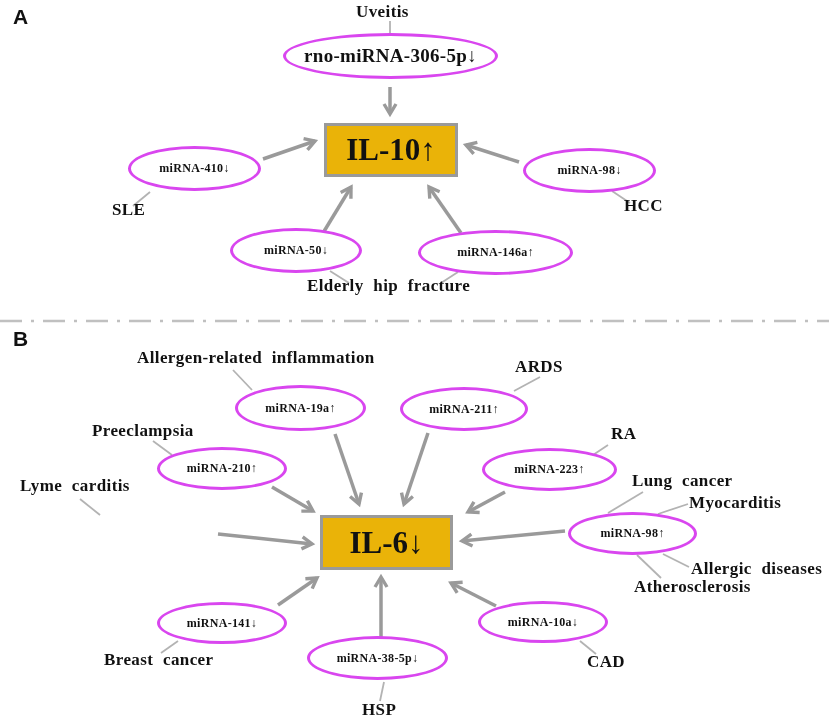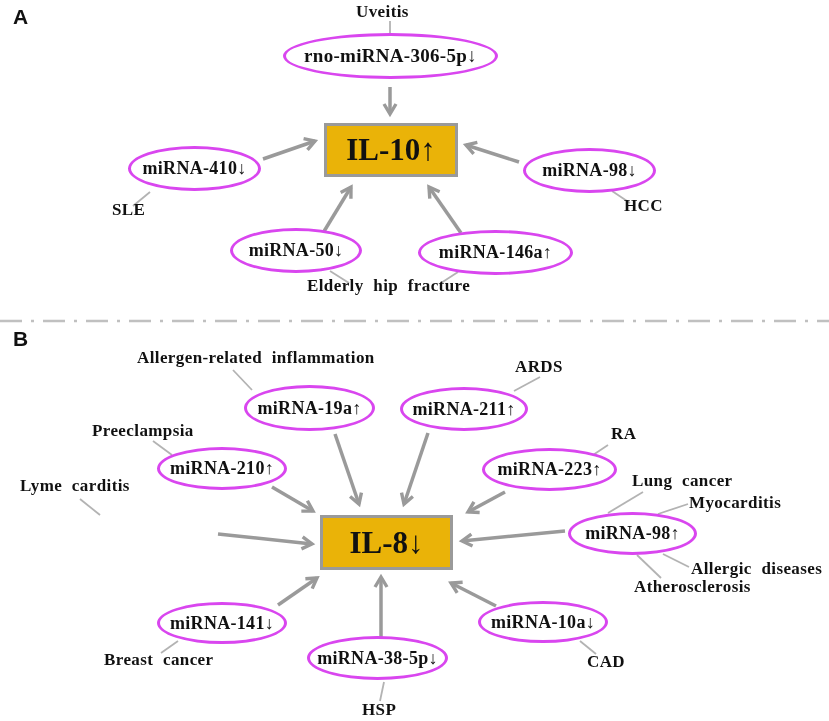--- a/index.html
+++ b/index.html
@@ -25,21 +25,21 @@
     border: 3px solid #d946ef;
     border-radius: 50%;
     display: flex;
     align-items: center;
     justify-content: center;
     box-sizing: border-box;
     background: #ffffff;
   }
   .node span {
     font-weight: 700;
-    font-size: 18px;
+    font-size: 12px;
     letter-spacing: 0.3px;
     white-space: nowrap;
   }
   .node.wide span { font-size: 19px; }
   .center-box {
     position: absolute;
     border: 3px solid #9a9a9a;
     display: flex;
     align-items: center;
     justify-content: center;
@@ -136,21 +136,21 @@
     <span>miRNA-50↓</span>
   </div>
   <div class="node" style="left:418px; top:230px; width:155px; height:45px;">
     <span>miRNA-146a↑</span>
   </div>
   <div class="disease" style="left:307px; top:276px;">Elderly hip fracture</div>
 
   <div class="panel-letter" style="left:13px; top:327px;">B</div>
 
   <div class="disease" style="left:137px; top:348px;">Allergen-related inflammation</div>
-  <div class="node" style="left:244px; top:385px; width:131px; height:46px;">
+  <div class="node" style="left:235px; top:385px; width:131px; height:46px;">
     <span>miRNA-19a↑</span>
   </div>
 
   <div class="disease" style="left:515px; top:357px;">ARDS</div>
   <div class="node" style="left:400px; top:387px; width:128px; height:44px;">
     <span>miRNA-211↑</span>
   </div>
 
   <div class="disease" style="left:92px; top:421px;">Preeclampsia</div>
   <div class="node" style="left:157px; top:447px; width:130px; height:43px;">
@@ -158,21 +158,21 @@
   </div>
 
   <div class="disease" style="left:611px; top:424px;">RA</div>
   <div class="node" style="left:482px; top:448px; width:135px; height:43px;">
     <span>miRNA-223↑</span>
   </div>
 
   <div class="disease" style="left:20px; top:476px;">Lyme carditis</div>
 
   <div class="center-box" style="left:320px; top:515px; width:133px; height:55px;">
-    <span>IL-8↓</span>
+    <span>IL-6↓</span>
   </div>
 
   <div class="disease" style="left:632px; top:471px;">Lung cancer</div>
   <div class="disease" style="left:689px; top:493px;">Myocarditis</div>
   <div class="node" style="left:568px; top:512px; width:129px; height:43px;">
     <span>miRNA-98↑</span>
   </div>
   <div class="disease" style="left:691px; top:559px;">Allergic diseases</div>
   <div class="disease" style="left:634px; top:577px;">Atherosclerosis</div>
 

